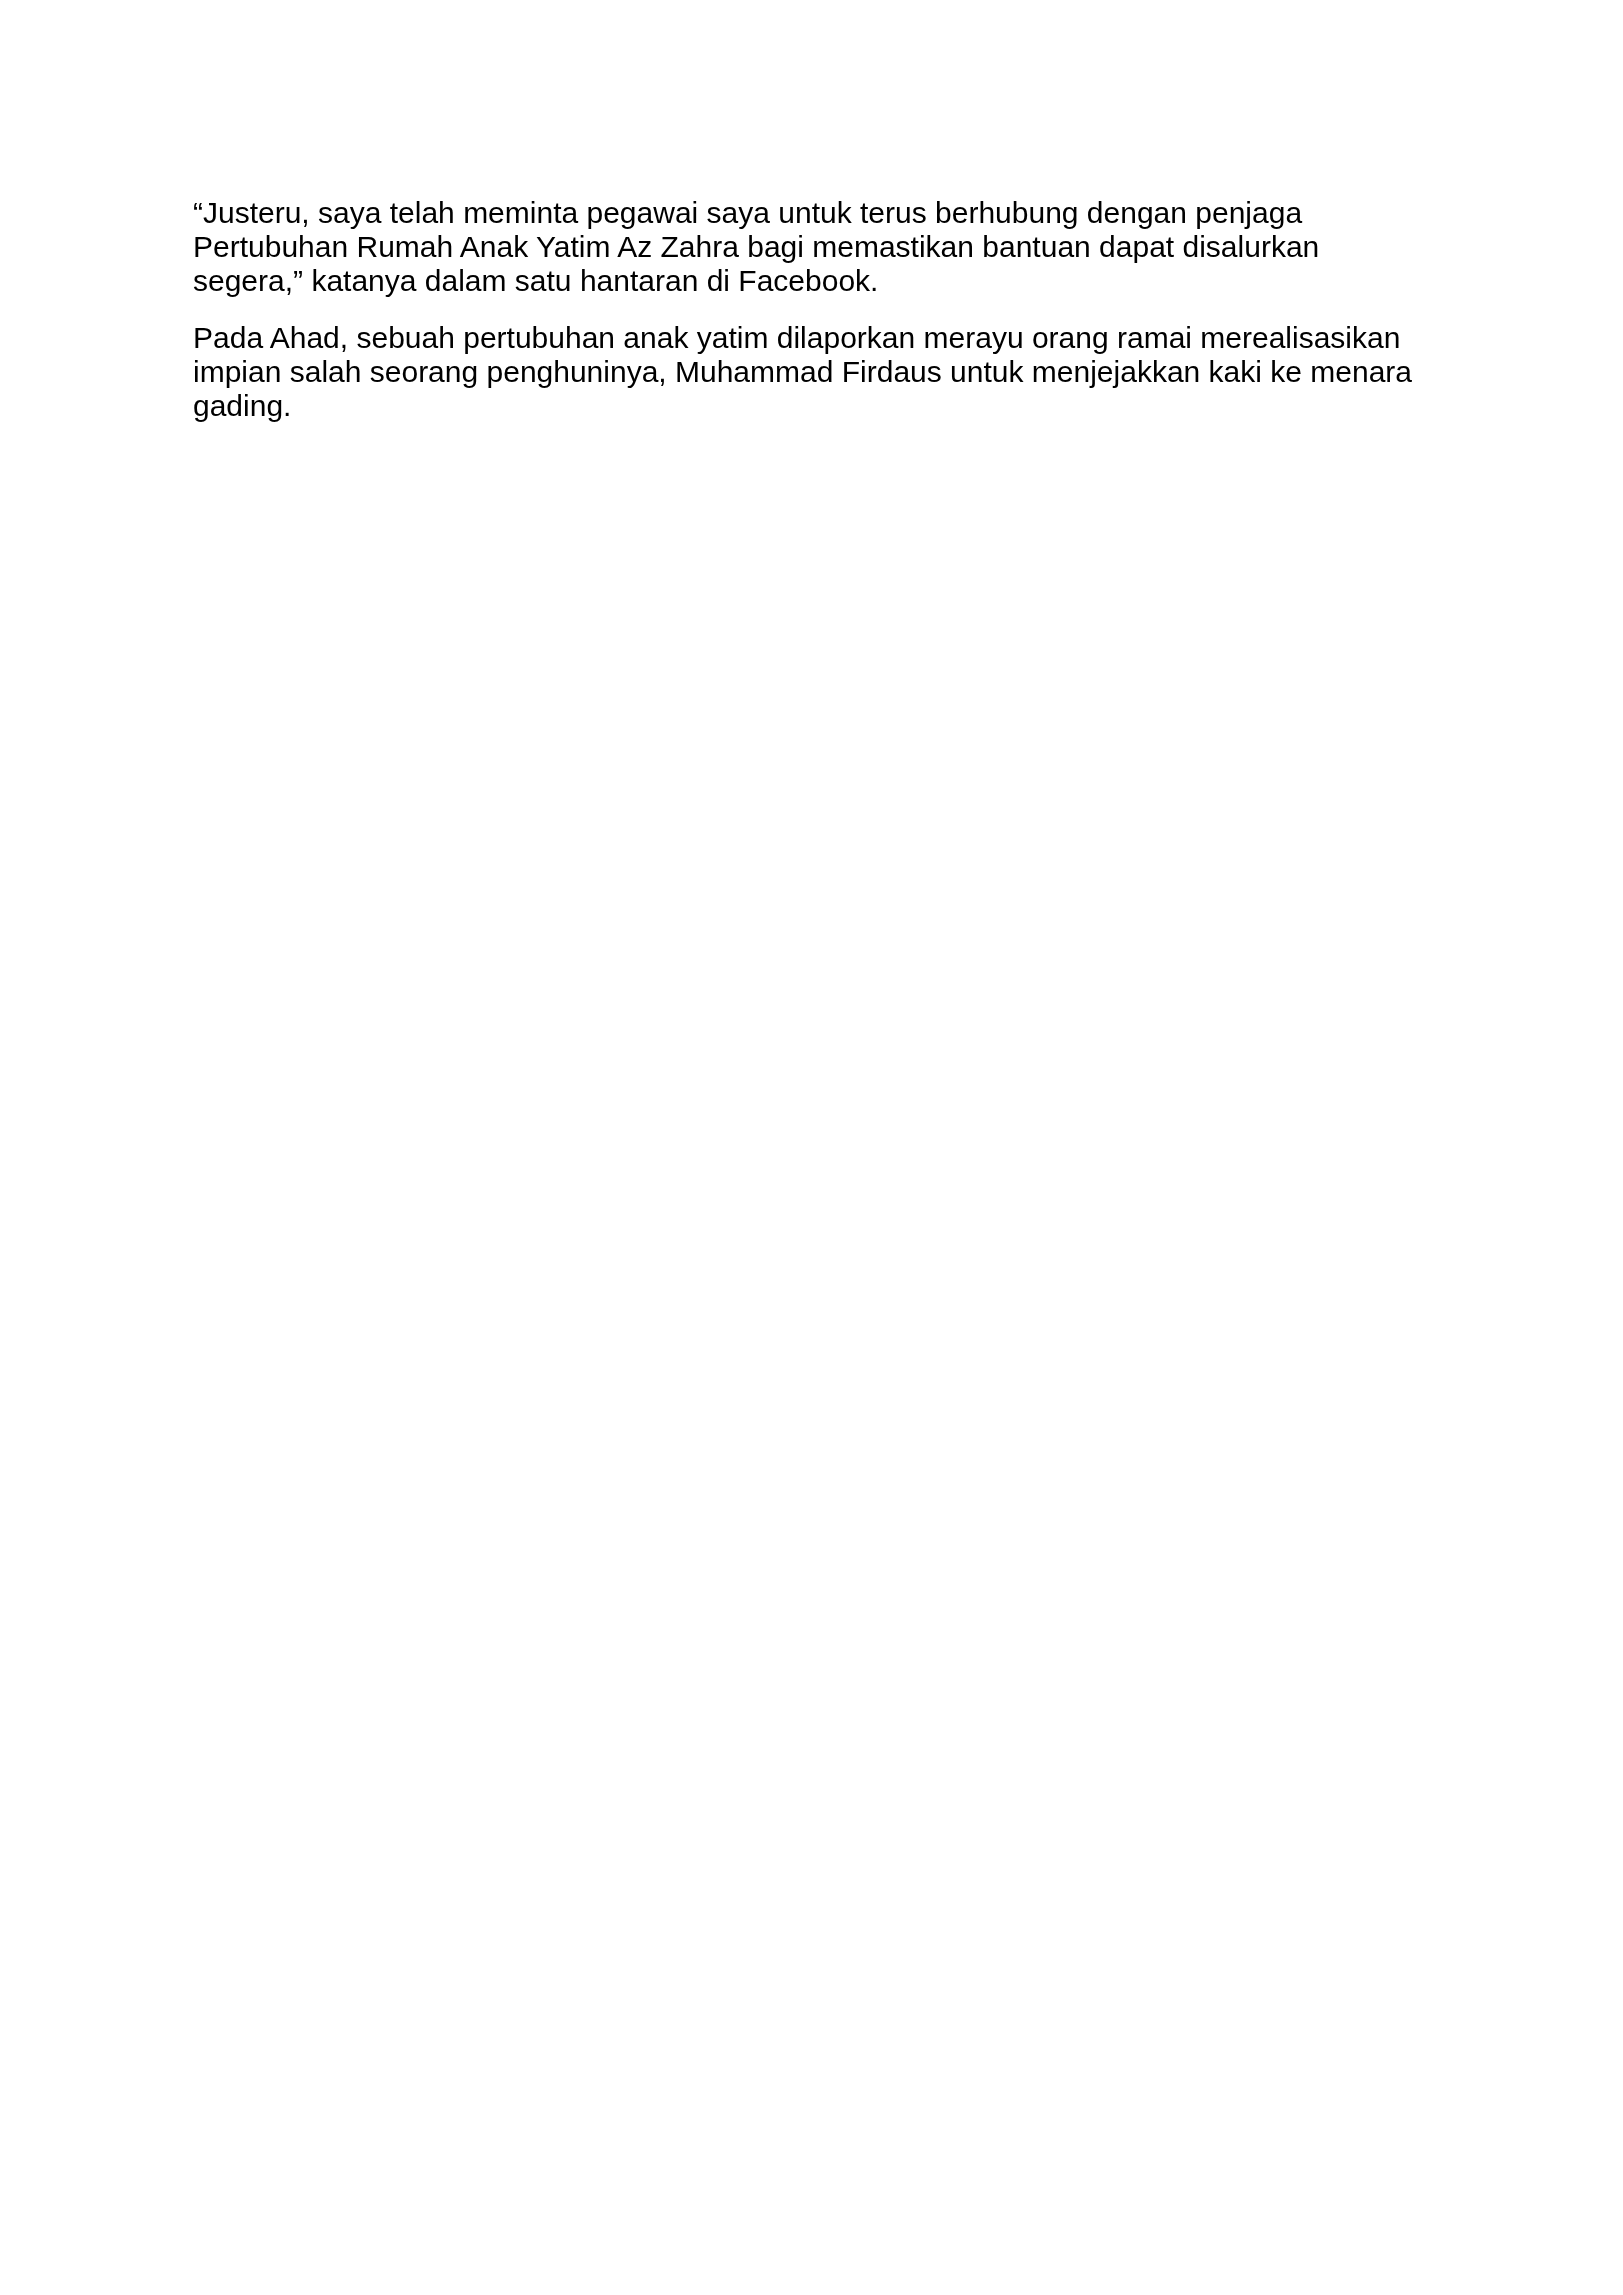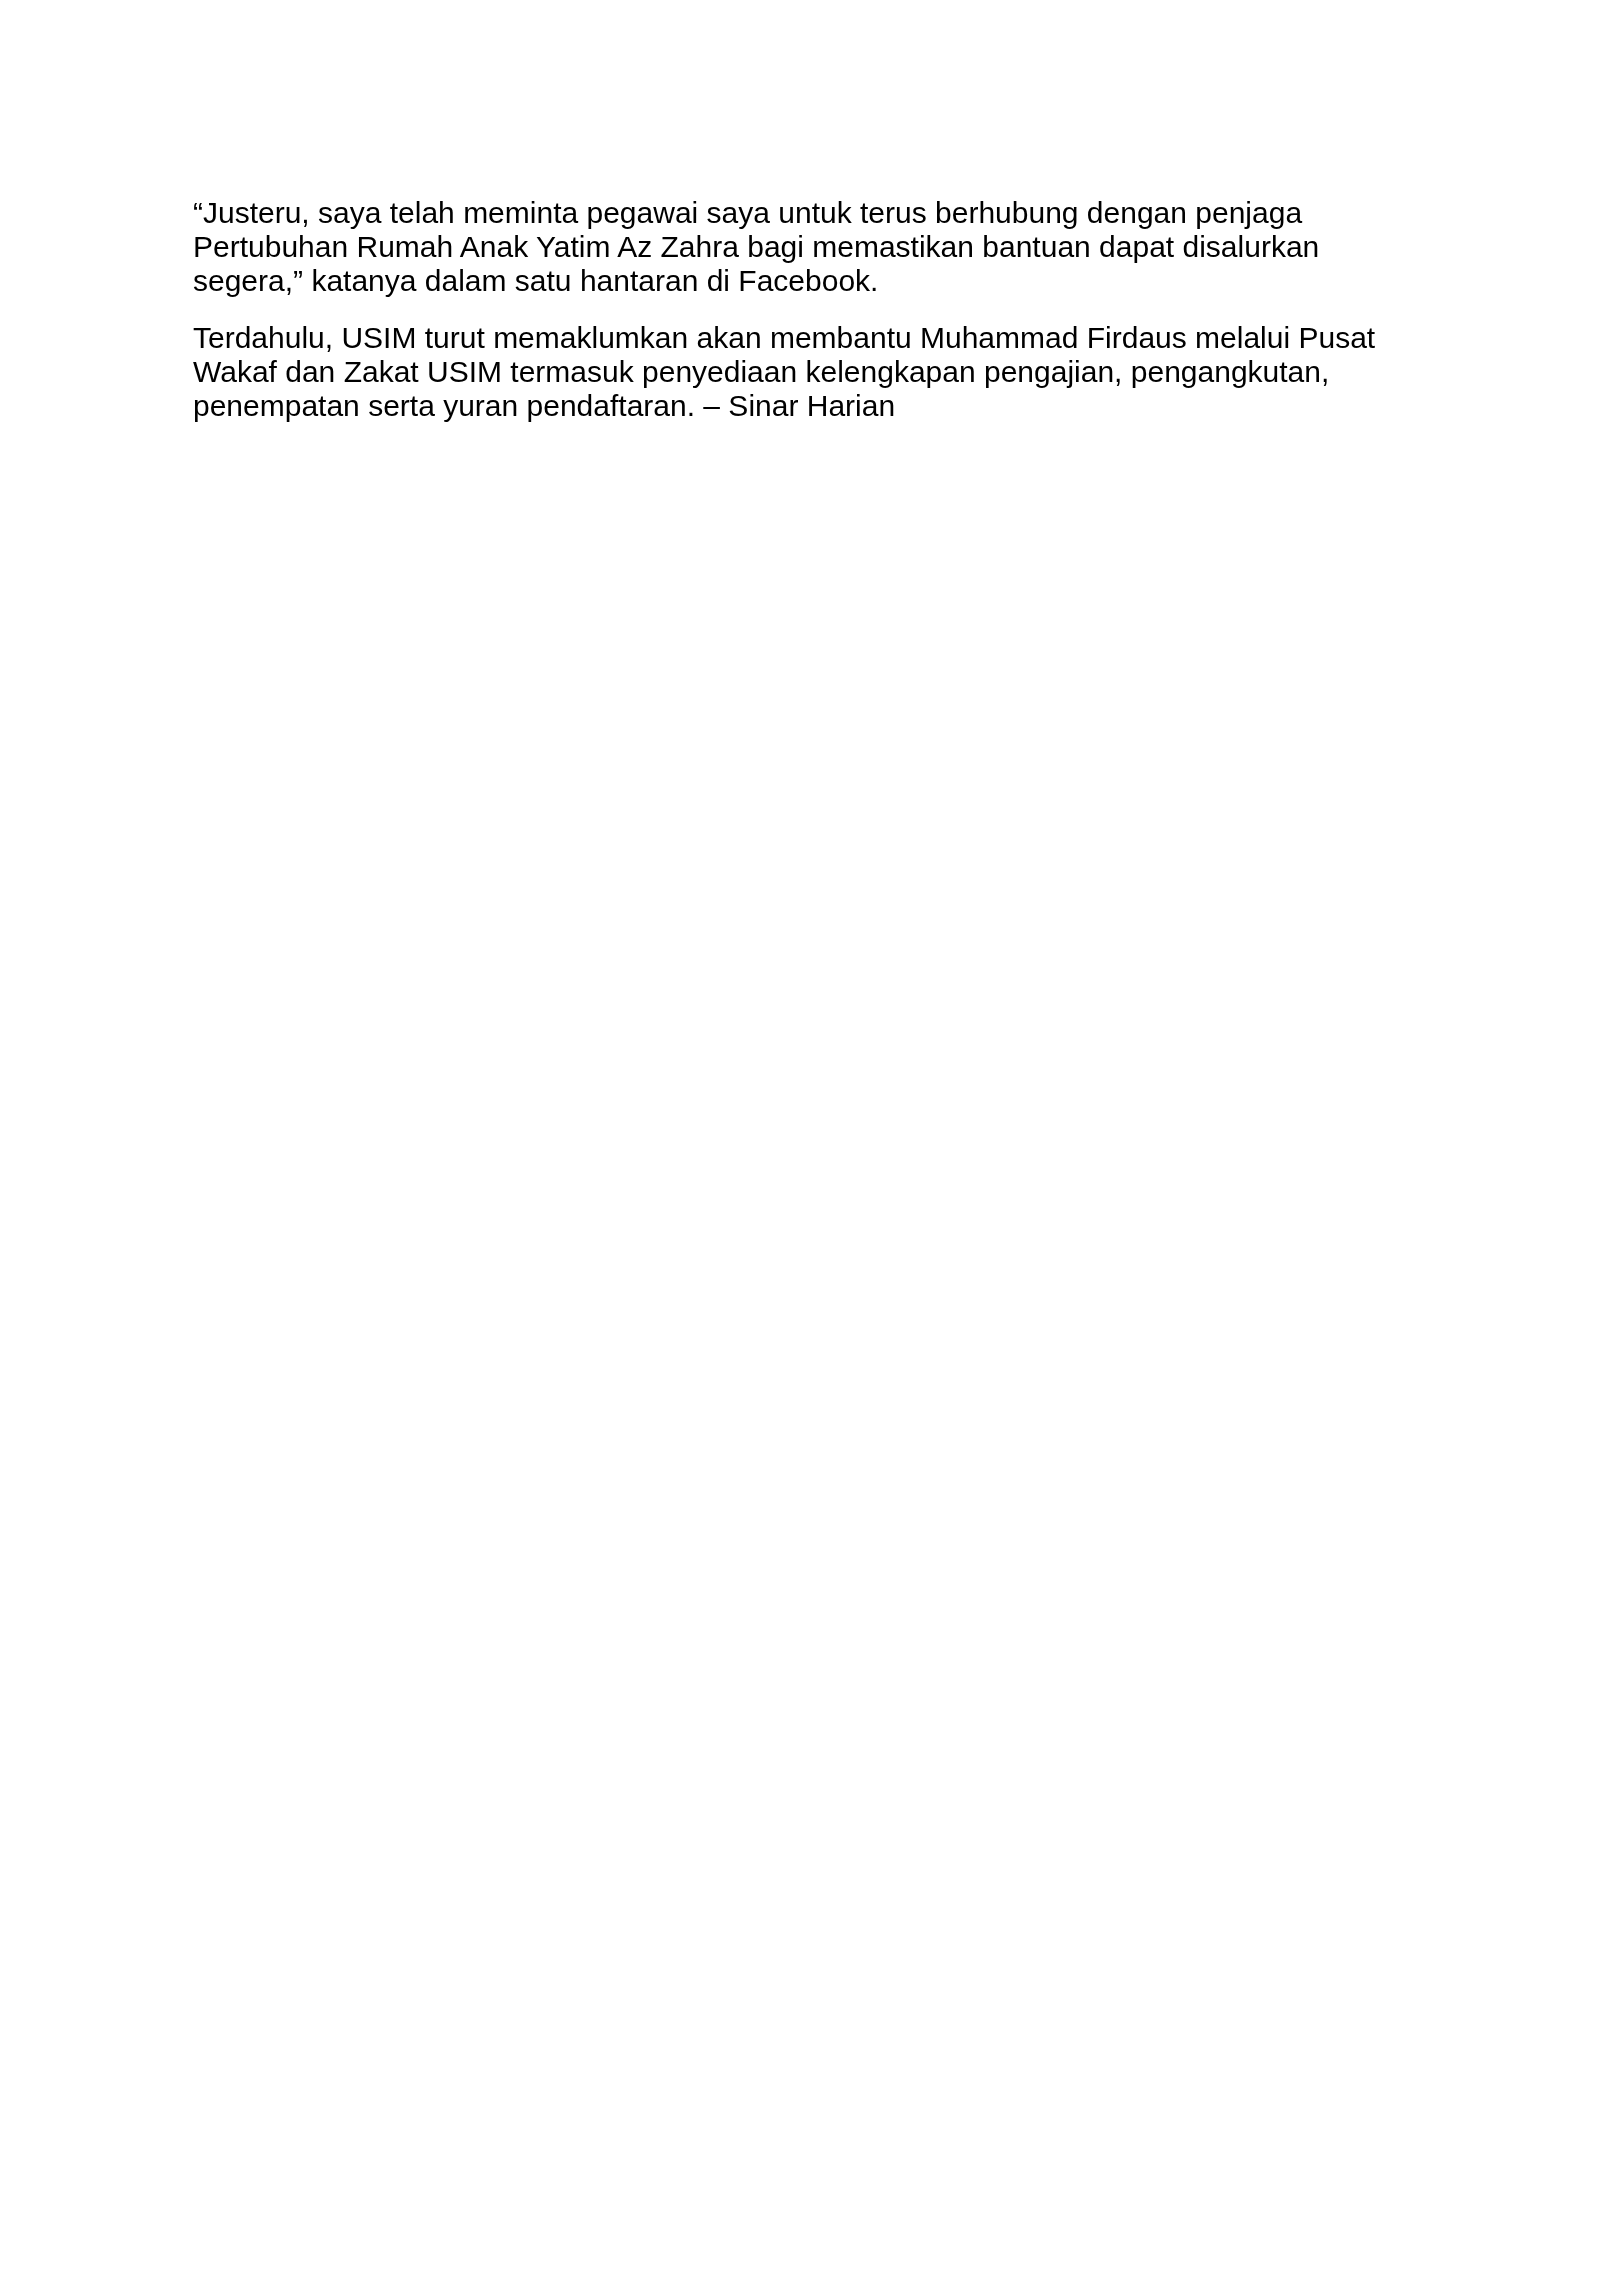--- a/index.html
+++ b/index.html
@@ -27,16 +27,16 @@
     text-align: left;
     word-spacing: normal;
   }
 </style>
 </head>
 <body>
 
 <div class="page">
   <div class="text-block">
     <p class="para">“Justeru, saya telah meminta pegawai saya untuk terus berhubung dengan penjaga Pertubuhan Rumah Anak Yatim Az Zahra bagi memastikan bantuan dapat disalurkan segera,” katanya dalam satu hantaran di Facebook.</p>
-    <p class="para">Terdahulu, USIM turut memaklumkan akan membantu Muhammad Firdaus melalui Pusat Wakaf dan Zakat USIM termasuk penyediaan kelengkapan pengajian, pengangkutan, penempatan serta yuran pendaftaran. – Sinar Harian</p>
+    <p class="para">Pada Ahad, sebuah pertubuhan anak yatim dilaporkan merayu orang ramai merealisasikan impian salah seorang penghuninya, Muhammad Firdaus untuk menjejakkan kaki ke menara gading.</p>
   </div>
 </div>
 
 
 </body></html>

